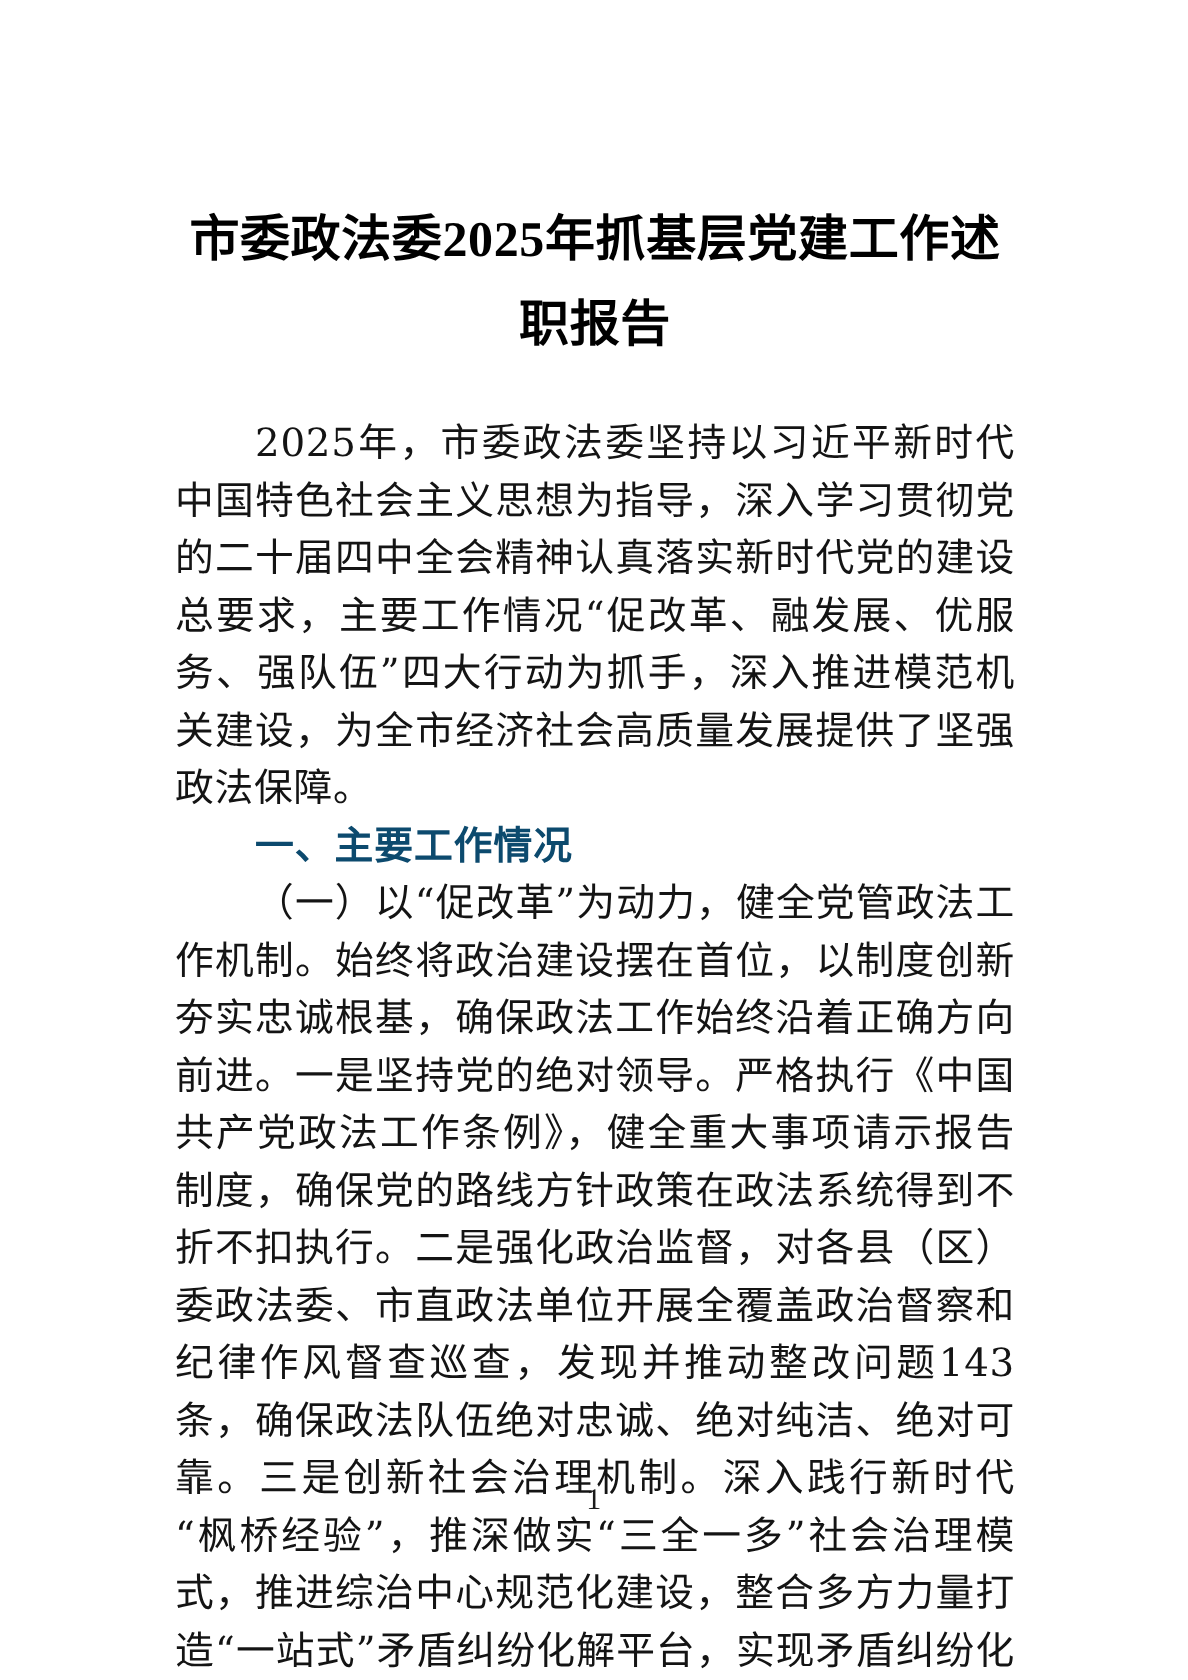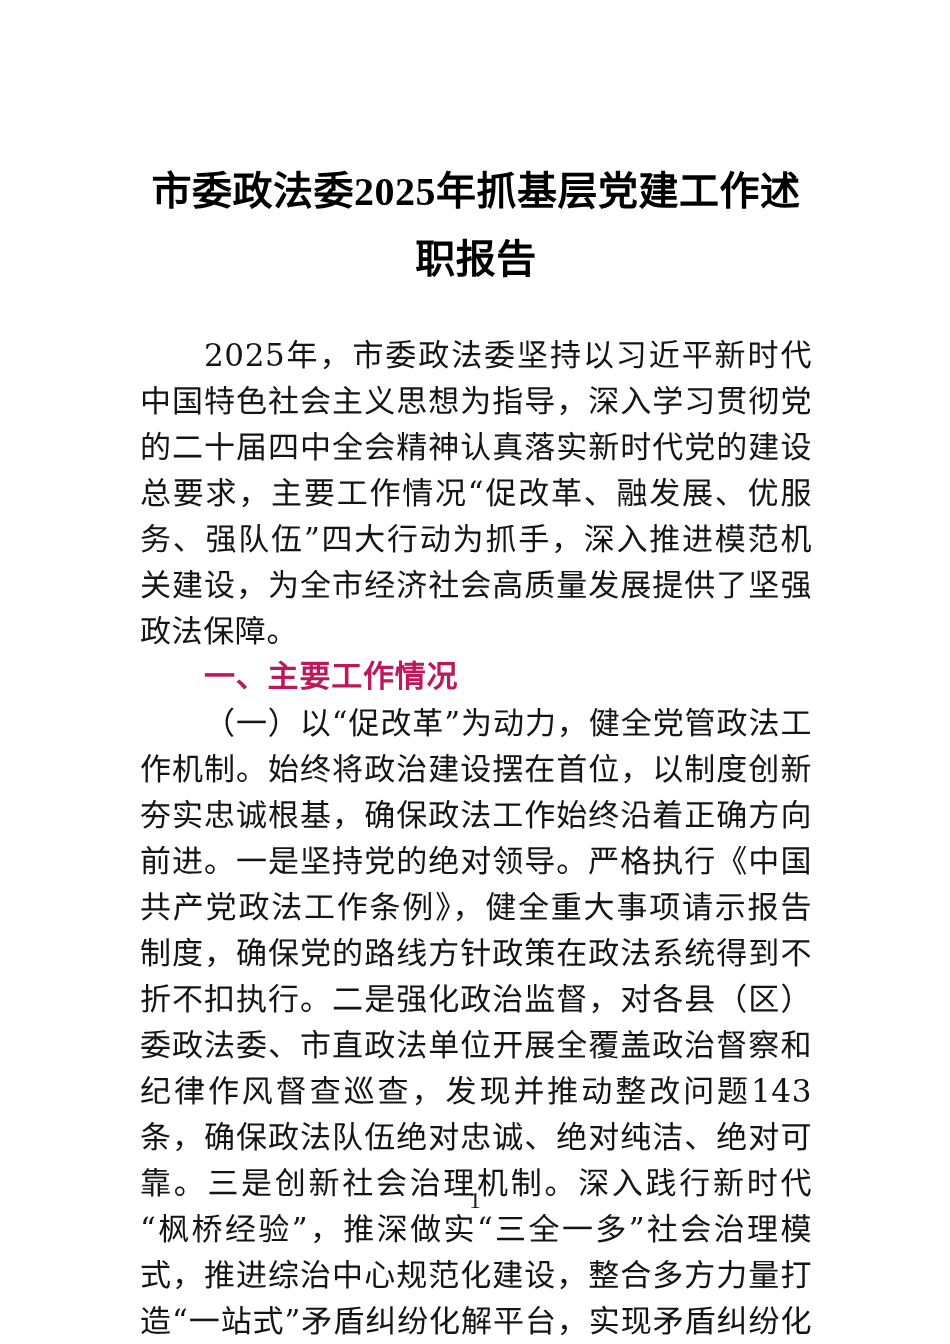--- a/index.html
+++ b/index.html
@@ -56,21 +56,21 @@
     word-break: break-all;
   }
 
   
   h2.section-heading {
     margin: 0;
     font-family: "Liberation Sans", "DejaVu Sans", sans-serif;
     font-weight: bold;
     font-size: 31px;
     line-height: 46px;
-    color: #be185d;
+    color: #0c4a6e;
     text-indent: 64px;
     letter-spacing: 0.8px;
     text-align: left;
   }
 
   
   .page-number {
     position: absolute;
     left: 0;
     right: 0;

